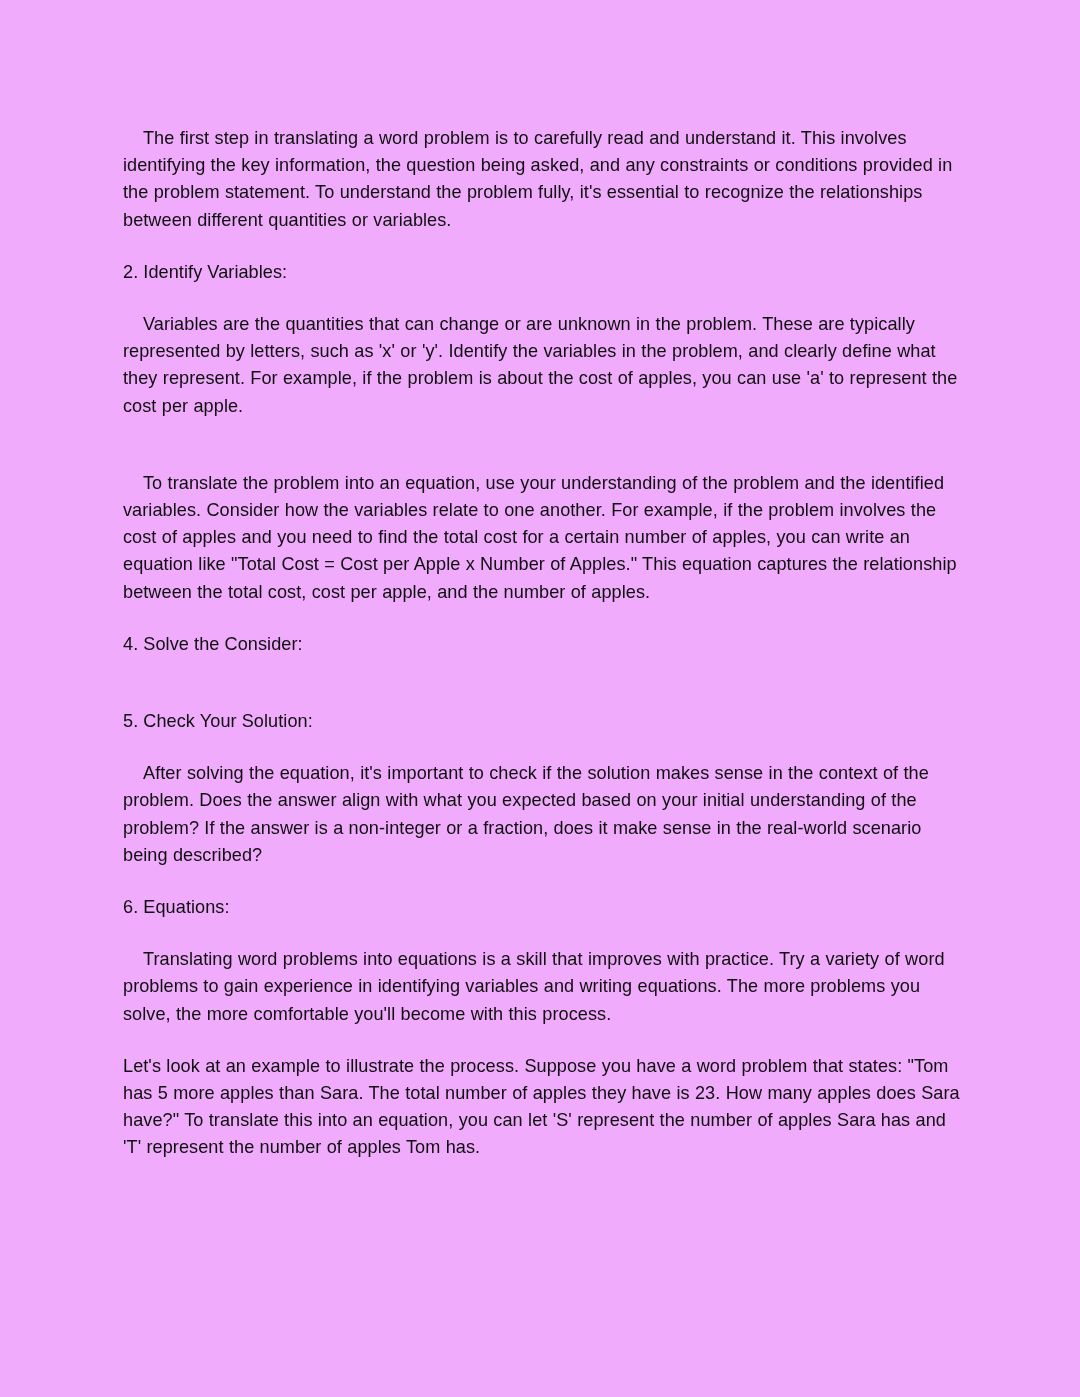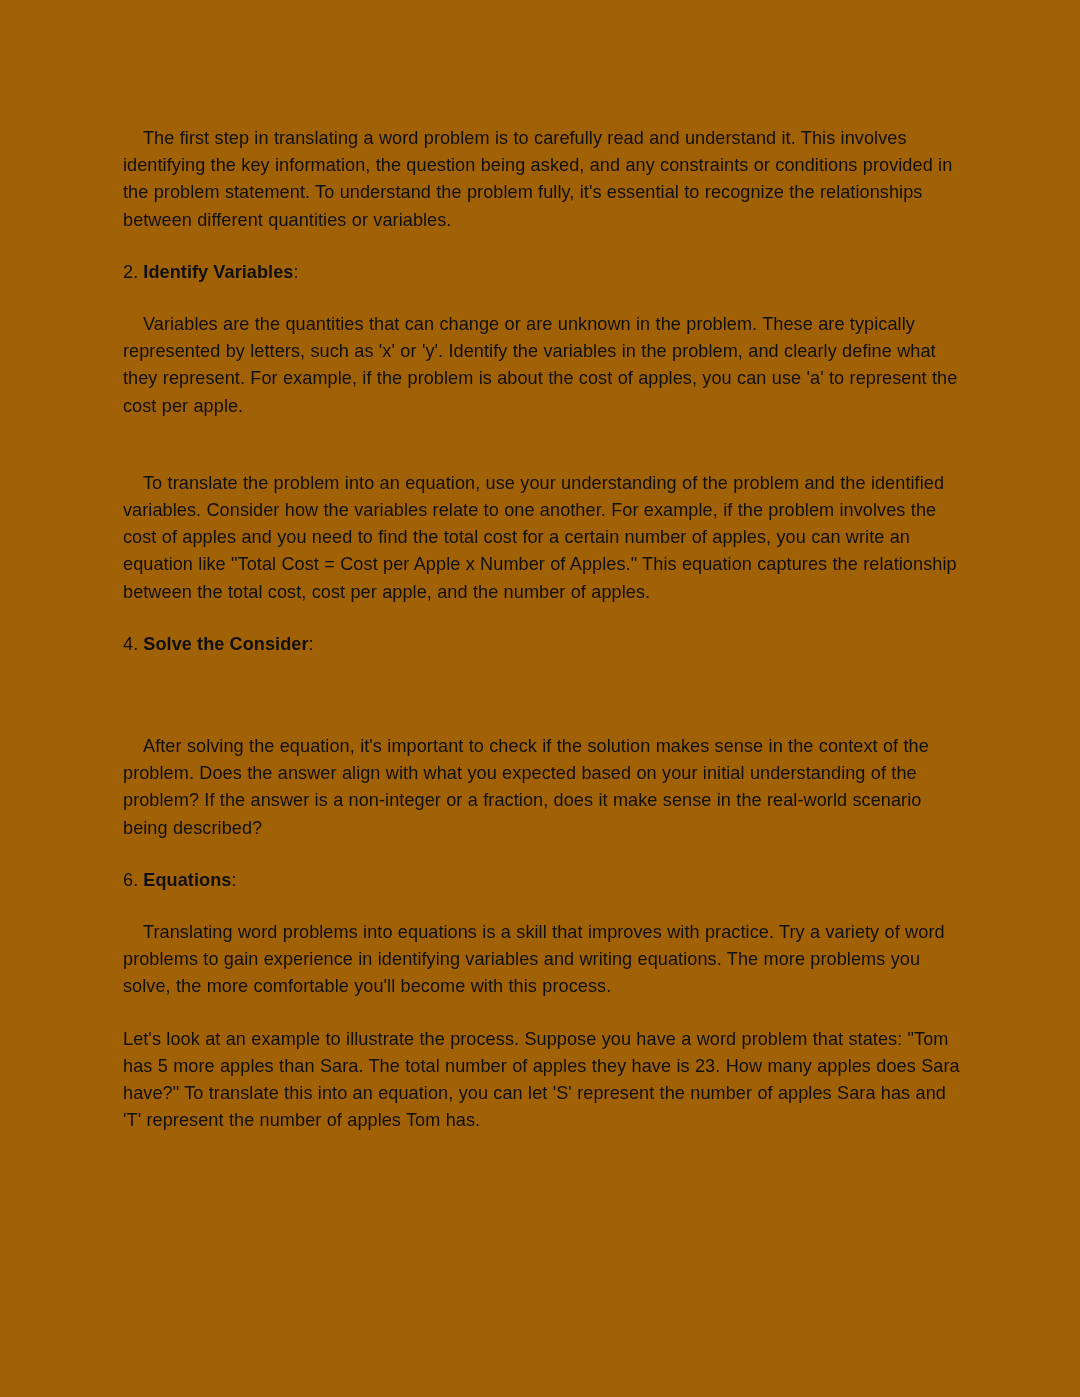--- a/index.html
+++ b/index.html
@@ -11,21 +11,21 @@
     width: 1080px;
     height: 1397px;
     font-family: "Liberation Sans", sans-serif;
     color: #100f0f;
     -webkit-font-smoothing: antialiased;
   }
   #page {
     position: relative;
     width: 1080px;
     height: 1397px;
-    background: #a16207;
+    background: #f0abfc;
     box-sizing: border-box;
     padding: 125px 117px 0 123px;
   }
   .doc-body {
     width: 840px;
   }
   p.para {
     margin: 0 0 0 0;
     font-size: 18.1px;
     line-height: 27.2px;
@@ -38,21 +38,21 @@
     text-indent: 20px;
   }
   p.heading {
     margin: 0;
     font-size: 18.1px;
     line-height: 27.2px;
     letter-spacing: 0.004em;
     color: #100f0f;
   }
   p.heading .hd-strong {
-    font-weight: bold;
+    font-weight: normal;
   }
   .gap-para { height: 25px; }
   .gap-head-before { height: 25px; }
   .gap-head-after  { height: 25px; }
 </style>
 </head>
 <body>
 
 <div id="page">
   <div class="doc-body">
@@ -69,20 +69,21 @@
     <div class="gap-head-after"></div>
 
     <p class="para indent">To translate the problem into an equation, use your understanding of the problem and the identified variables. Consider how the variables relate to one another. For example, if the problem involves the cost of apples and you need to find the total cost for a certain number of apples, you can write an equation like "Total Cost = Cost per Apple x Number of Apples." This equation captures the relationship between the total cost, cost per apple, and the number of apples.</p>
 
     <div class="gap-head-before"></div>
     <p class="heading"><span>4. </span><span class="hd-strong">Solve the Consider</span><span>:</span></p>
     <div class="gap-head-after"></div>
 
 
     <div class="gap-head-before"></div>
+    <p class="heading"><span>5. </span><span class="hd-strong">Check Your Solution</span><span>:</span></p>
     <div class="gap-head-after"></div>
 
     <p class="para indent">After solving the equation, it's important to check if the solution makes sense in the context of the problem. Does the answer align with what you expected based on your initial understanding of the problem? If the answer is a non-integer or a fraction, does it make sense in the real-world scenario being described?</p>
 
     <div class="gap-head-before"></div>
     <p class="heading"><span>6. </span><span class="hd-strong">Equations</span><span>:</span></p>
     <div class="gap-head-after"></div>
 
     <p class="para indent">Translating word problems into equations is a skill that improves with practice. Try a variety of word problems to gain experience in identifying variables and writing equations. The more problems you solve, the more comfortable you'll become with this process.</p>
 

